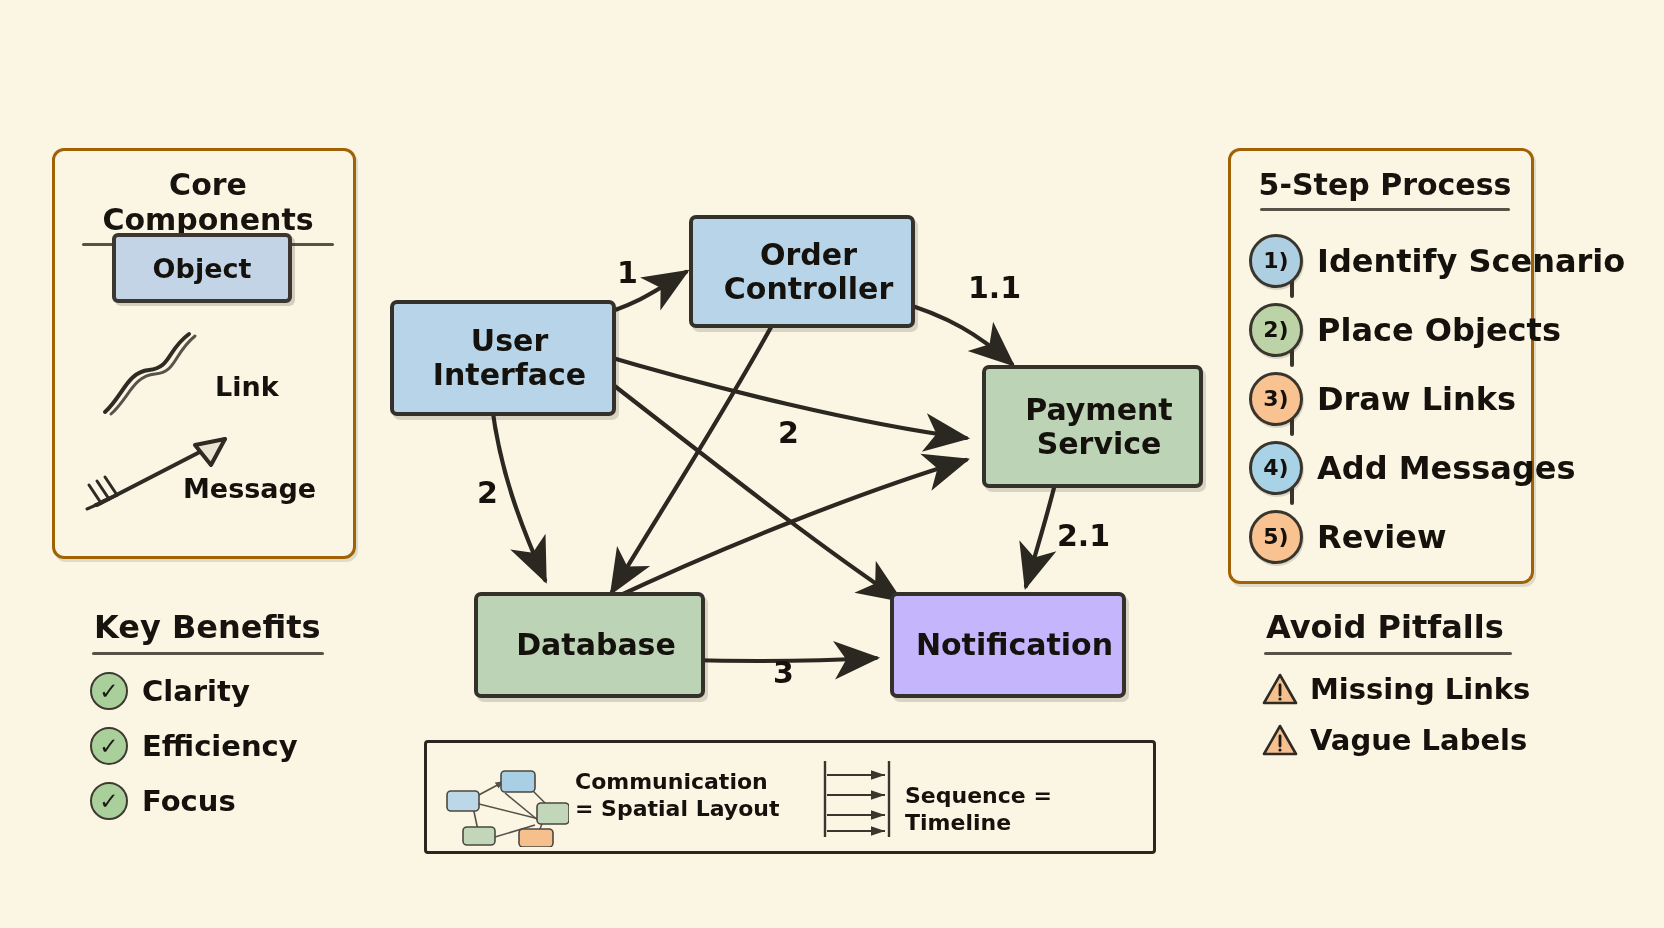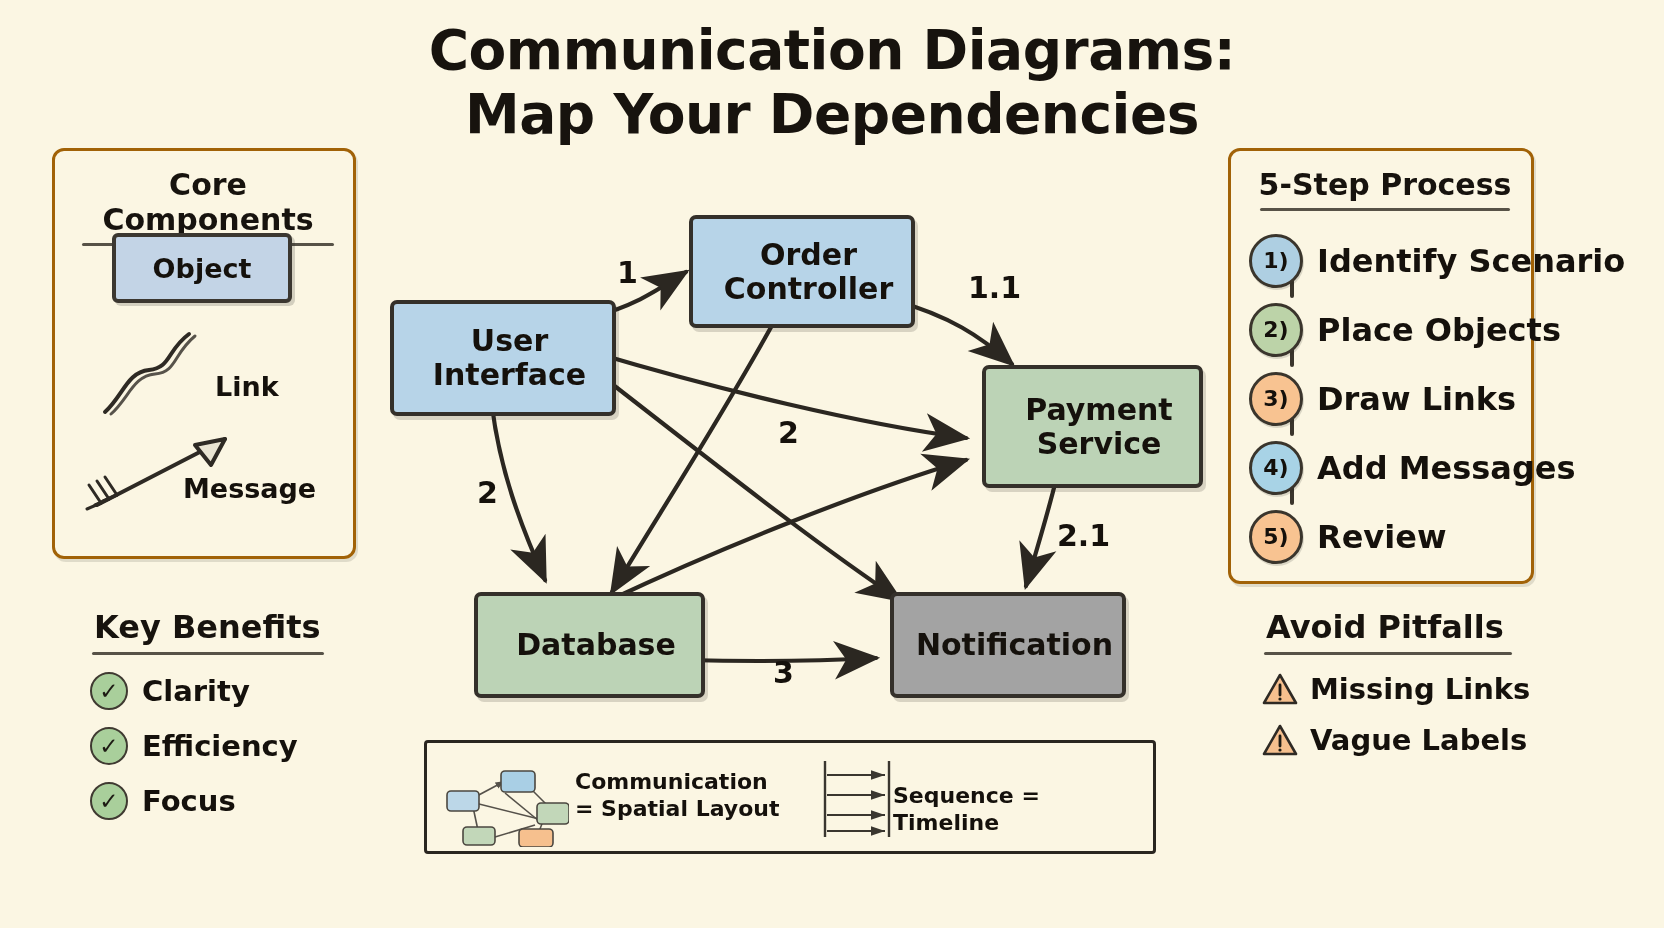--- a/index.html
+++ b/index.html
@@ -104,46 +104,42 @@
   .node{
     position:absolute;border:4px solid #34302a;border-radius:7px;
     display:flex;align-items:center;justify-content:center;text-align:center;
     font-size:30px;font-weight:700;color:#15110c;line-height:1.12;
     box-shadow:3px 4px 0 rgba(35,32,25,.16);
     z-index:5;
     padding-left:13px;
   }
   .n-blue{background:#b7d4e8;}
   .n-green{background:#bcd3b6;}
-  .n-orange{background:#a3a3a3;}
+  .n-orange{background:#c4b5fd;}
   .edge-label{
     position:absolute;font-size:30px;font-weight:700;color:#15110c;z-index:6;
   }
   
   #legendbar{
     position:absolute;left:424px;top:740px;width:726px;height:108px;
     border:3px solid #2a2620;border-radius:4px;
     background:rgba(251,246,227,0.3);
   }
   .legend-cap{
     position:absolute;font-size:22px;font-weight:700;color:#15110c;
     line-height:1.22;
   }
   #legend-cap-1{left:148px;top:26px;}
-  #legend-cap-2{left:466px;top:40px;}
+  #legend-cap-2{left:478px;top:40px;}
 </style>
 </head>
 <body>
 
 <div class="stage">
 
-  <div id="title">
-    <span class="l1">Communication Diagrams:</span>
-    <span class="l2">Map Your Dependencies</span>
-  </div>
 
   <div class="panel" id="core-panel">
     <div class="panel-title">Core Components</div>
     <div class="rule"></div>
 
     <div class="obj-demo">
       <span>Object</span>
     </div>
 
     <svg width="150" height="95" style="position:absolute;left:38px;top:175px;">

